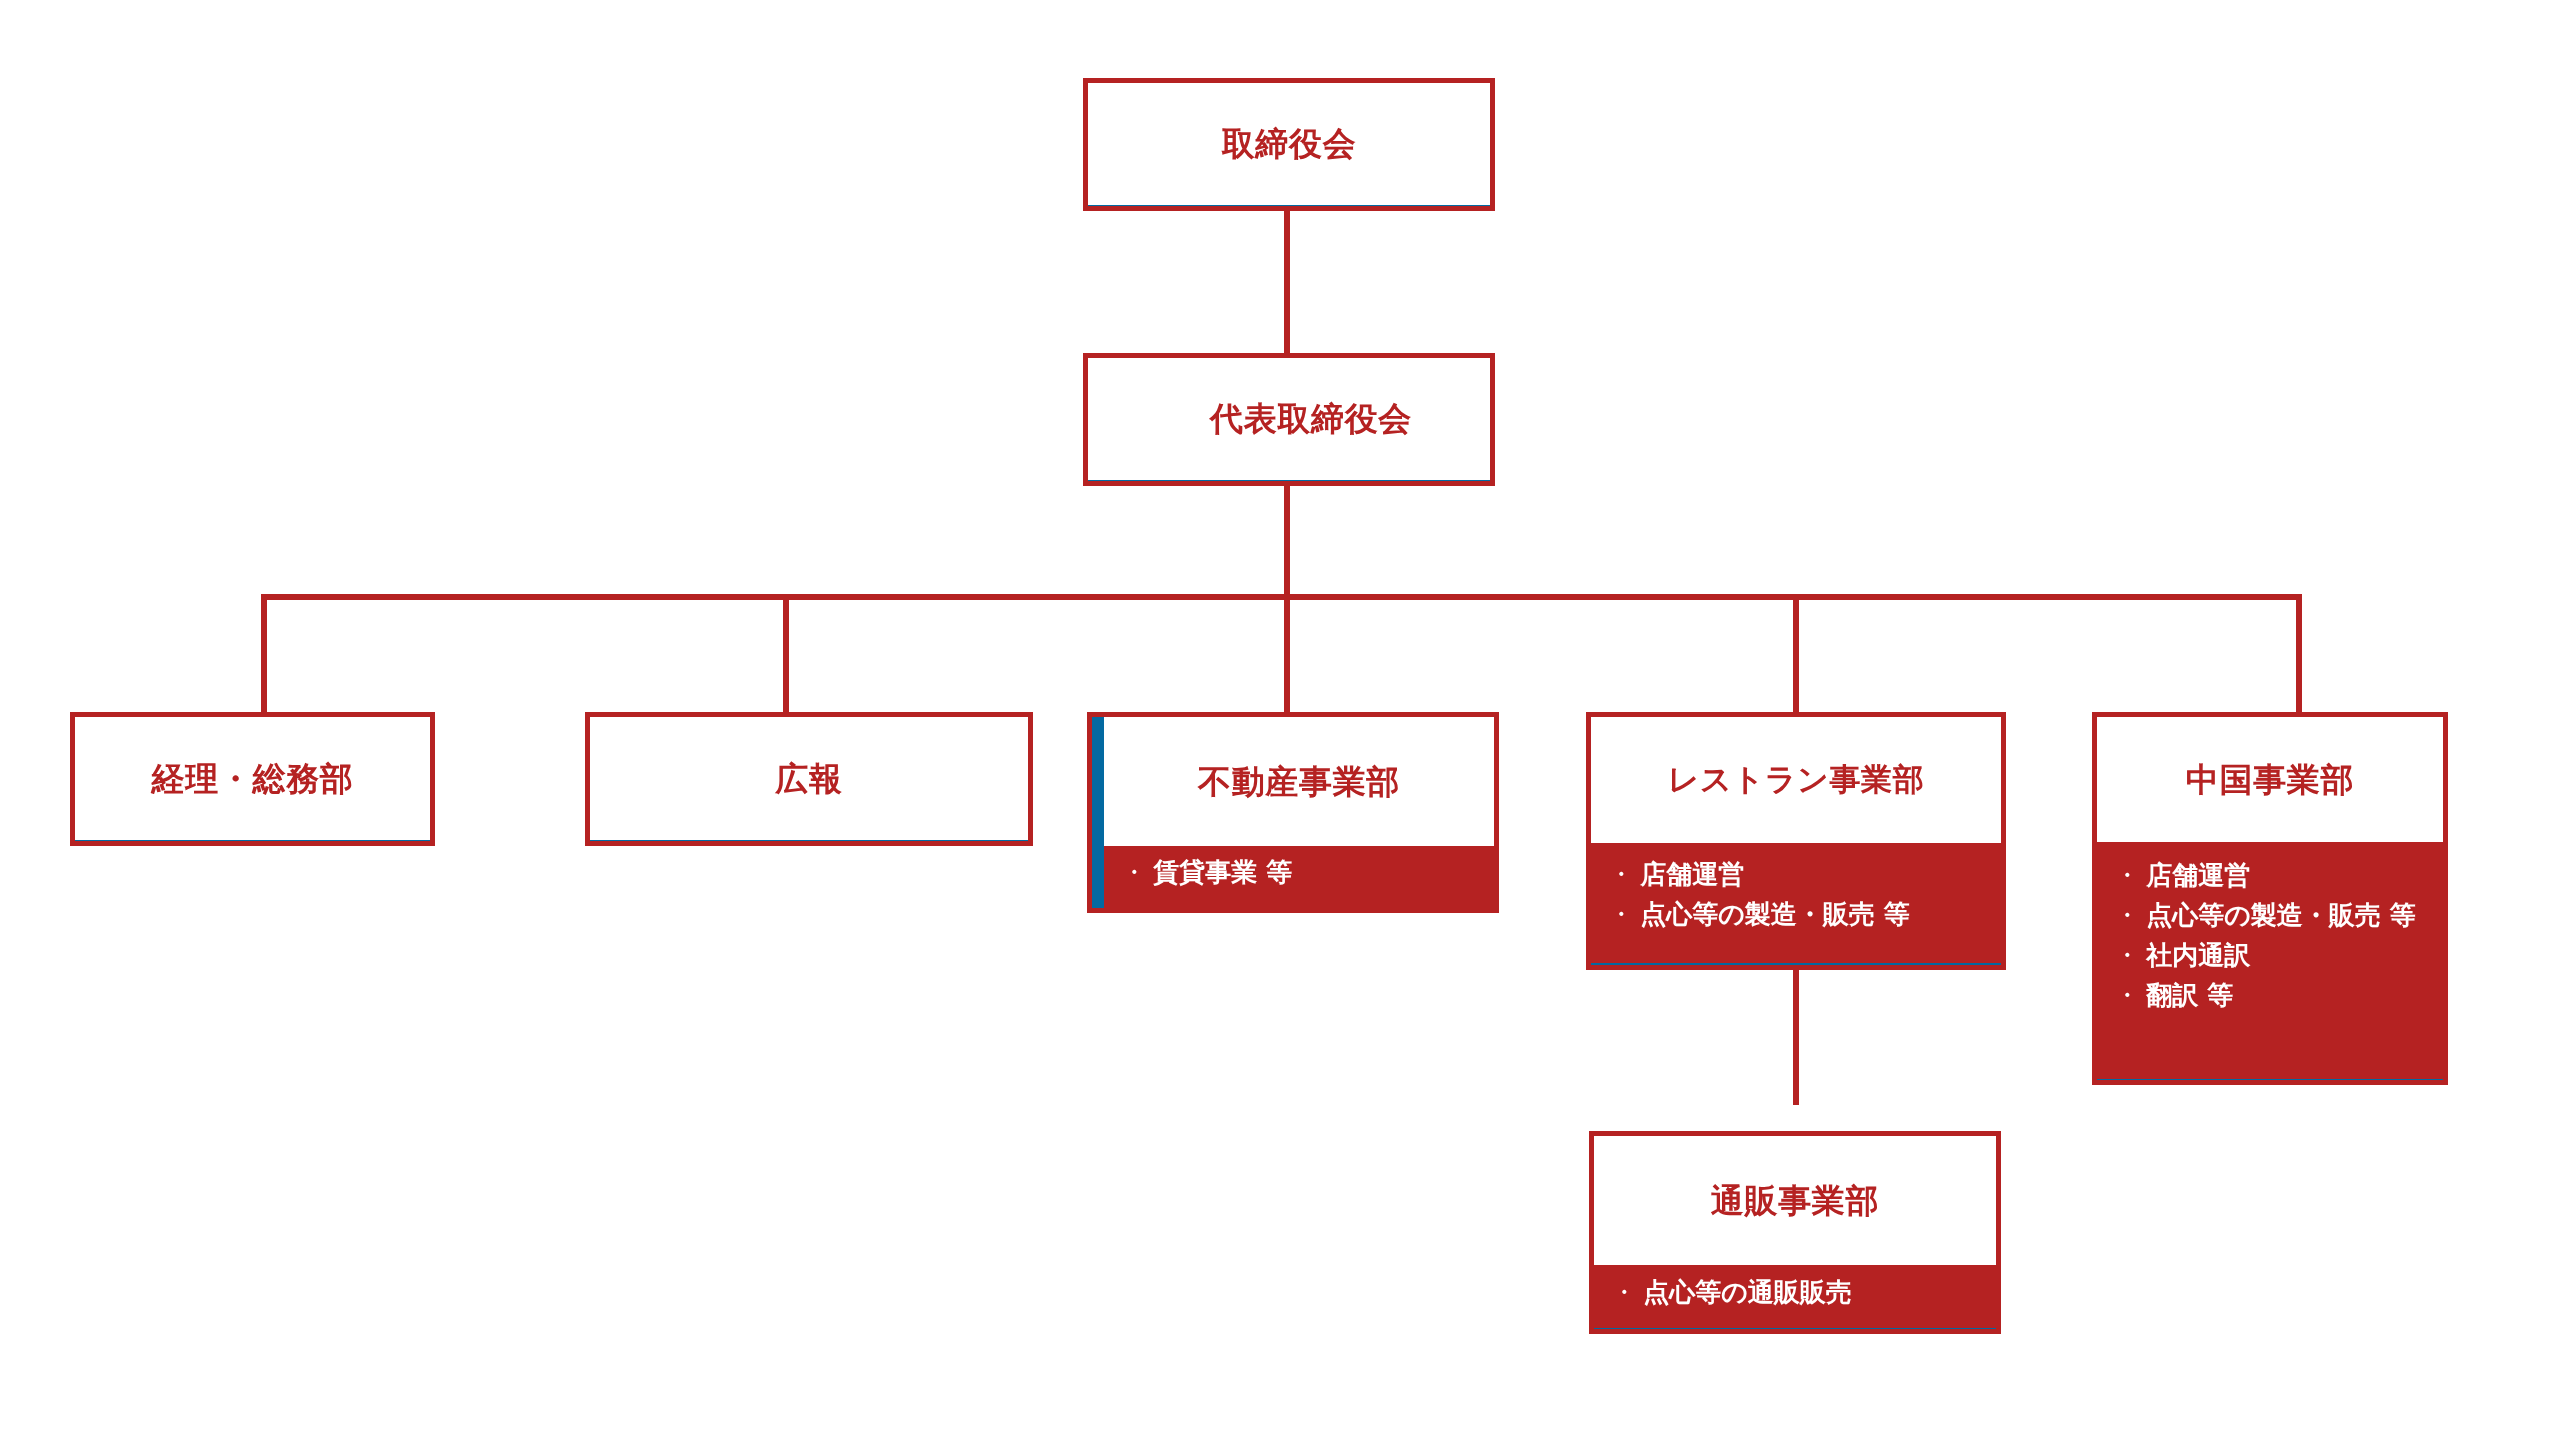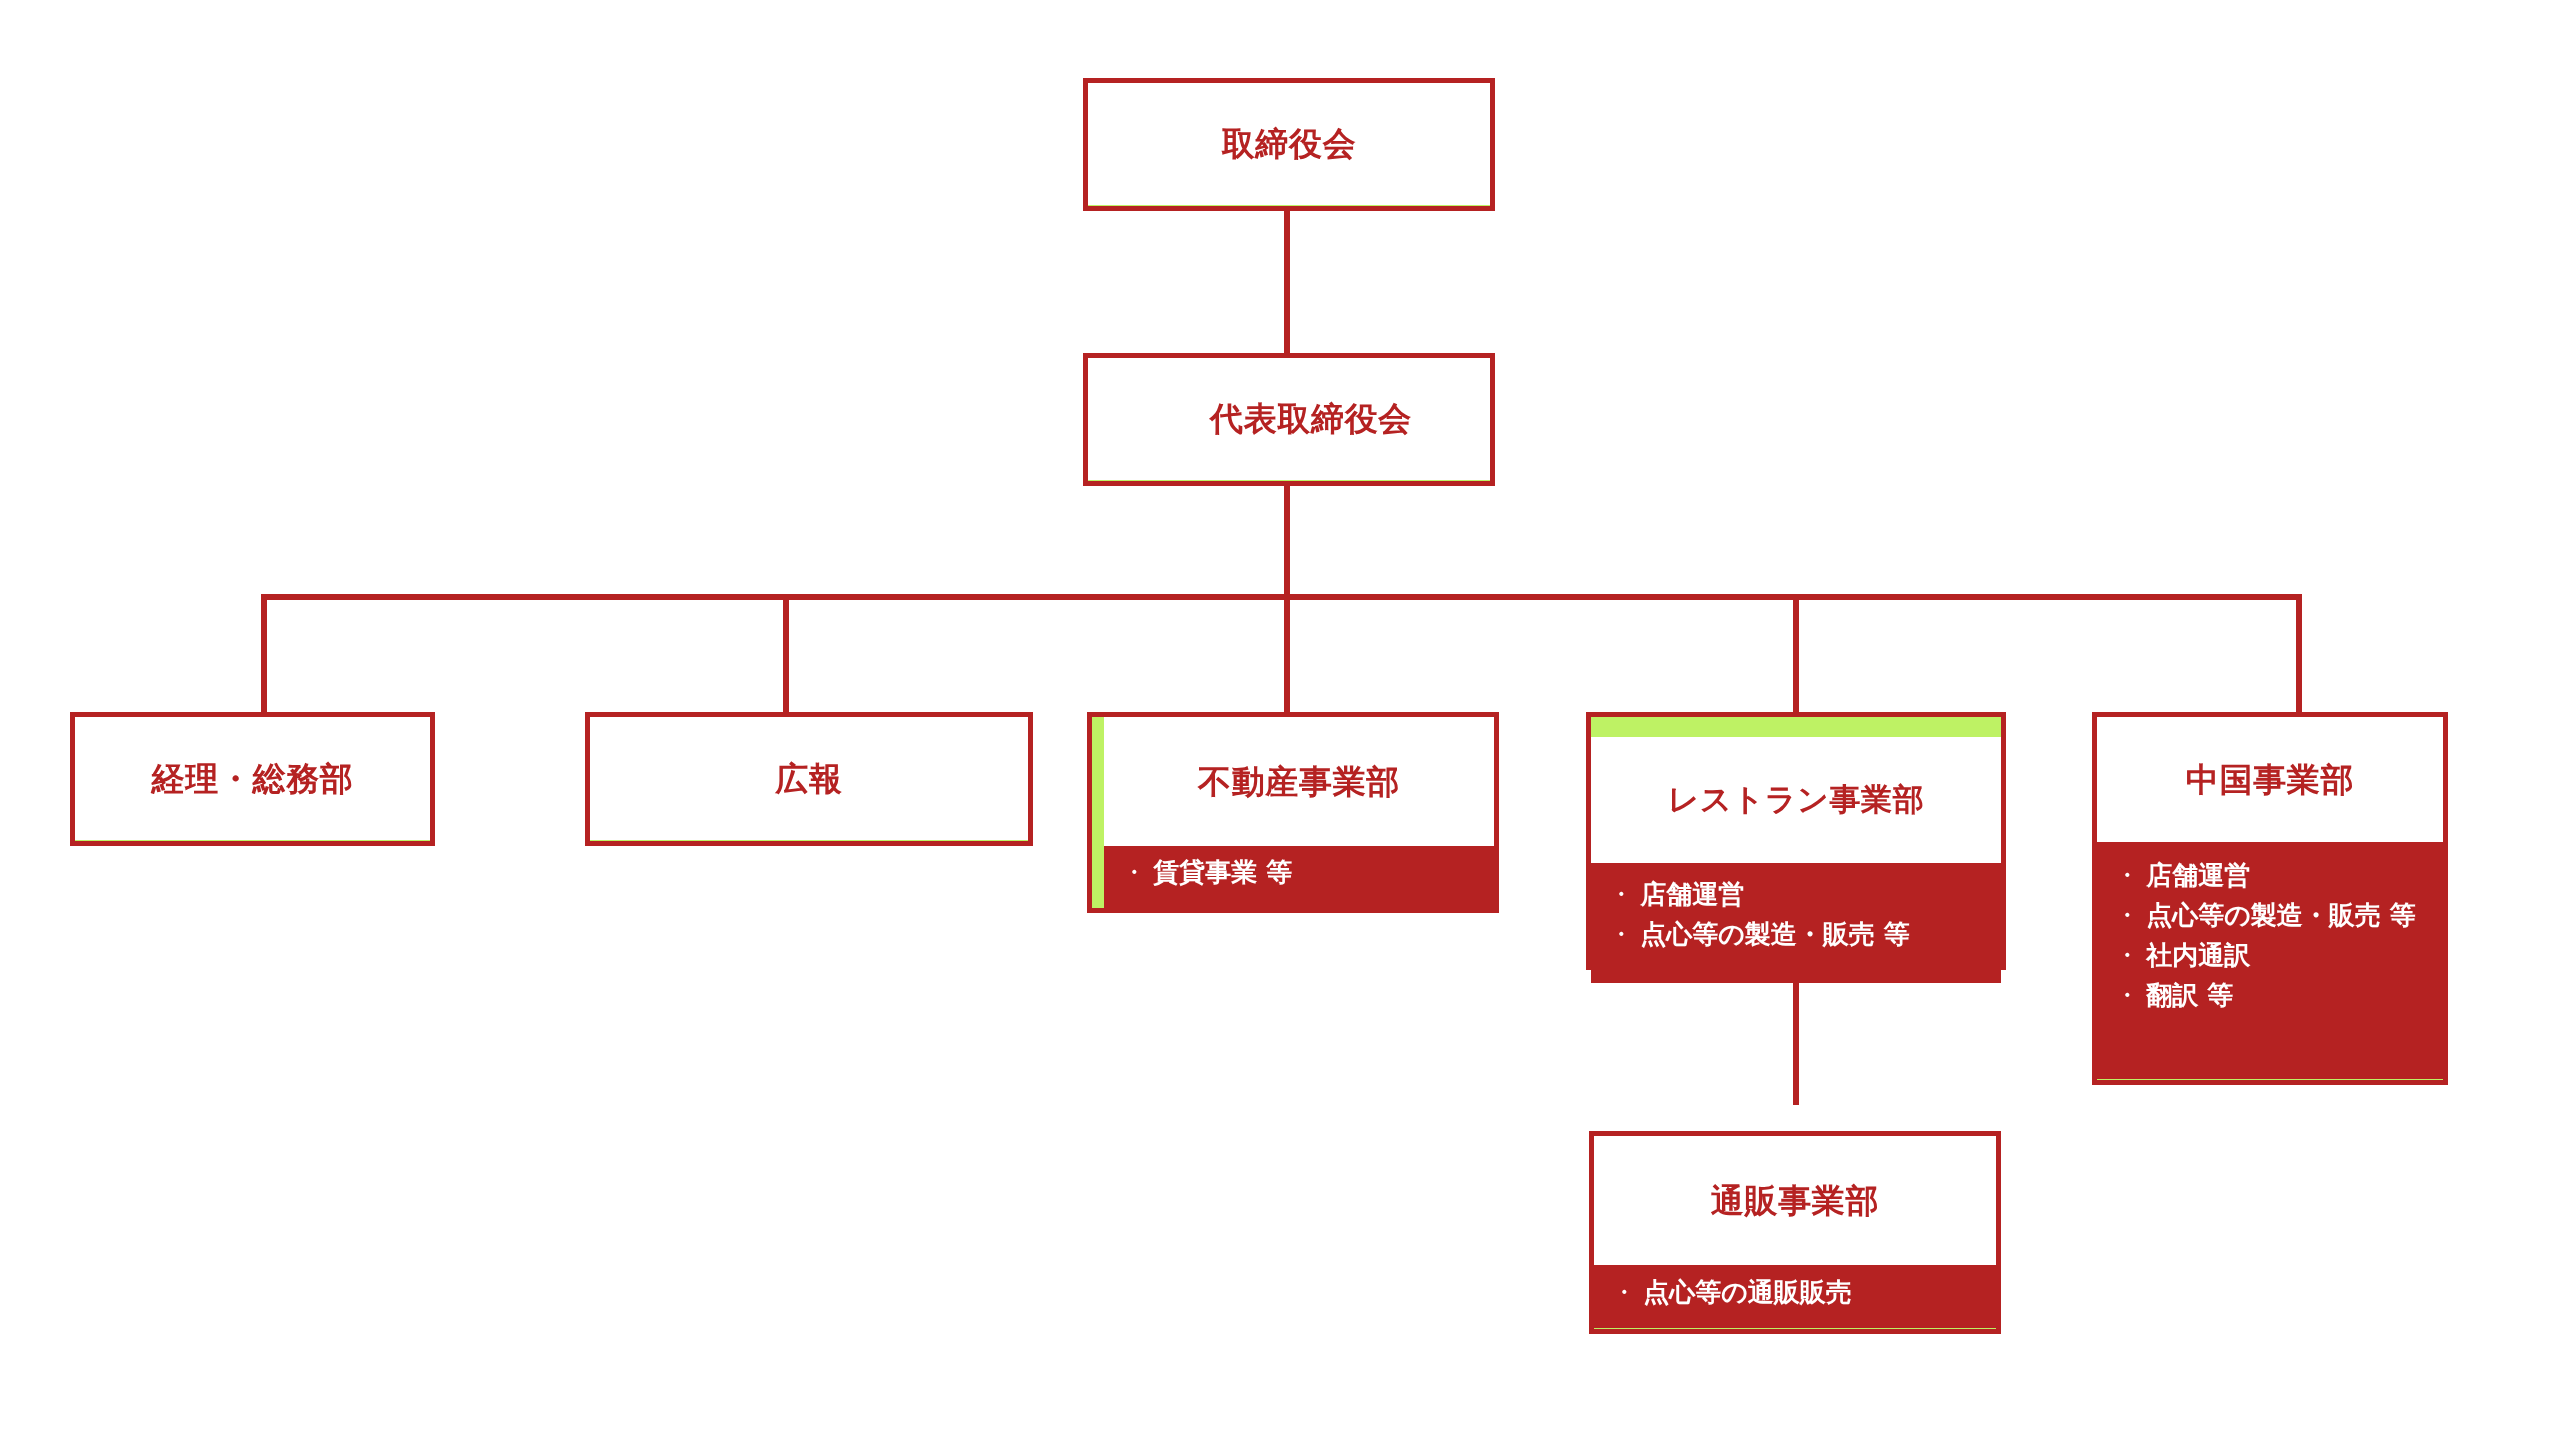--- a/index.html
+++ b/index.html
@@ -23,21 +23,21 @@
   .conn {
     position: absolute;
     background: #b52222;
   }
 
   
   .node {
     position: absolute;
     box-sizing: border-box;
     border: 5.5px solid #b52222;
-    background: #bef264;
+    background: #0369a1;
   }
   .node-title {
     box-sizing: border-box;
     width: 100%;
     display: flex;
     align-items: center;
     justify-content: center;
     color: #b52222;
     font-weight: bold;
     letter-spacing: 0.02em;
@@ -65,21 +65,21 @@
     font-size: 26px;
     line-height: 1.0;
   }
   .bullet-text {
     flex: 0 1 auto;
     font-weight: bold;
   }
 
   
   .t-lg { font-size: 33px; }
-  .t-md { font-size: 31px; margin-top: 20px; }
+  .t-md { font-size: 31px; }
 </style>
 </head>
 <body>
 
 <div id="chart-root">
 
   <div class="conn" style="left:1284px; top:209px; width:6.2px; height:144px;"></div>
 
   <div class="conn" style="left:1284px; top:484px; width:6.2px; height:116px;"></div>
 

